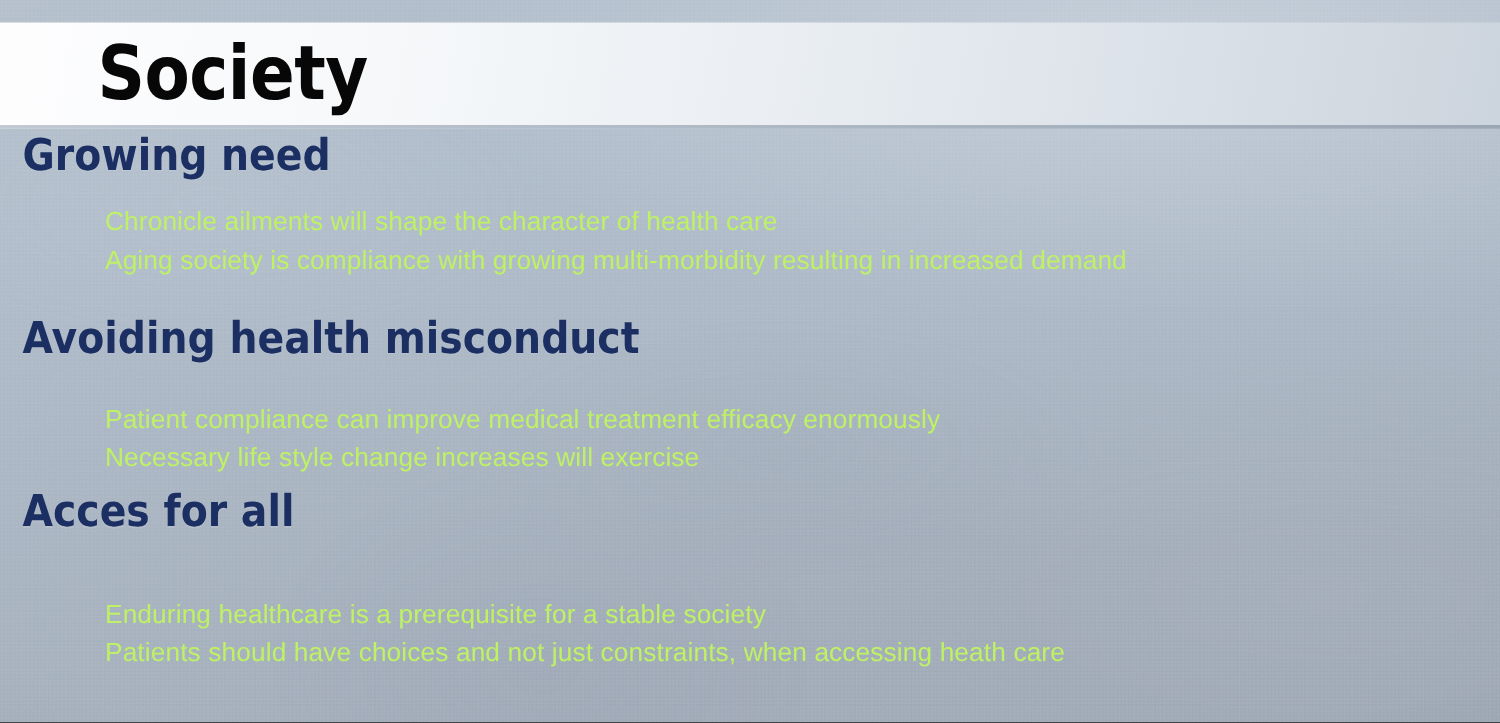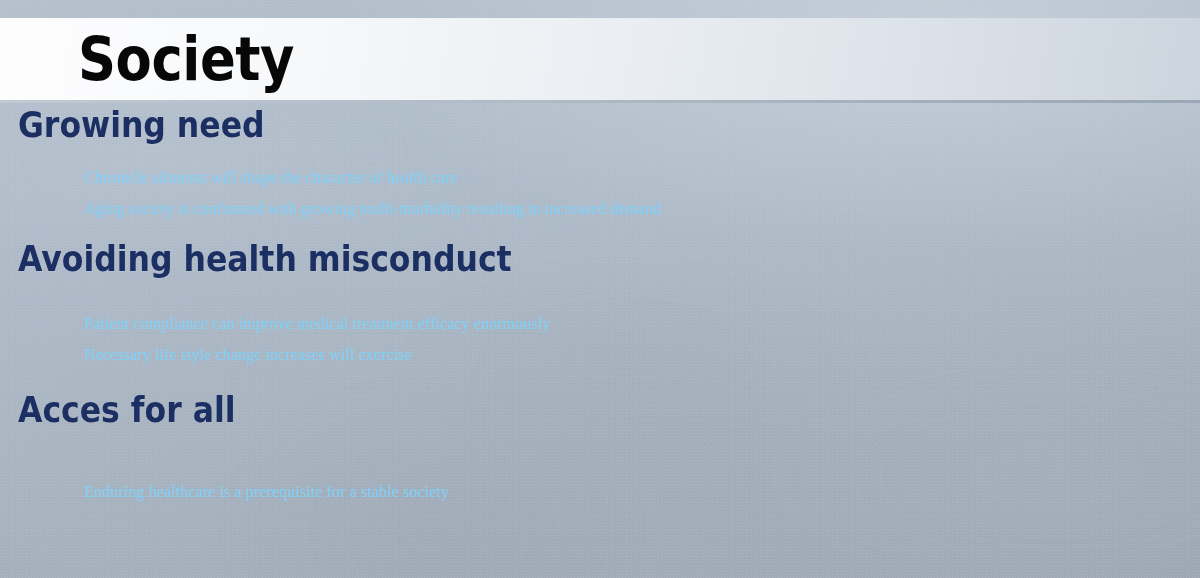--- a/index.html
+++ b/index.html
@@ -109,33 +109,33 @@
     transform-origin: left center;
     white-space: nowrap;
     text-shadow: 0 1px 0 rgba(255,255,255,.10);
   }
   .bullets {
     list-style: none;
     margin: 0;
     padding: 0 0 0 84px;
   }
   .bullet {
-    font-family: Liberation Serif, serif;
-    font-size: 16px;
+    font-family: Liberation Sans, sans-serif;
+    font-size: 21px;
     font-weight: 400;
-    color: #7dd3fc;
+    color: #bef264;
     line-height: 31px;
     white-space: nowrap;
     letter-spacing: .1px;
   }
 
   
   #section-0 { top: 18px; }
   #section-0 .bullets { margin-top: 15px; }
-  #section-1 { top: 152px; }
+  #section-1 { top: 164px; }
   #section-1 .bullets { margin-top: 27px; }
   #section-2 { top: 303px; }
   #section-2 .bullets { margin-top: 44px; }
 </style>
 </head>
 <body>
 
 <div id="slide">
 
   <div class="bg-base"></div>
@@ -146,33 +146,34 @@
   <div class="header-band">
     <h1 class="slide-title">Society</h1>
   </div>
 
   <div class="content">
 
     <div class="section" id="section-0">
       <h2 class="section-heading">Growing need</h2>
       <ul class="bullets">
         <li class="bullet">Chronicle ailments will shape the character of health care</li>
-        <li class="bullet">Aging society is confronted with growing multi-morbidity resulting in increased demand</li>
+        <li class="bullet">Aging society is compliance with growing multi-morbidity resulting in increased demand</li>
       </ul>
     </div>
 
     <div class="section" id="section-1">
       <h2 class="section-heading">Avoiding health misconduct</h2>
       <ul class="bullets">
         <li class="bullet">Patient compliance can improve medical treatment efficacy enormously</li>
         <li class="bullet">Necessary life style change increases will exercise</li>
       </ul>
     </div>
 
     <div class="section" id="section-2">
       <h2 class="section-heading">Acces for all</h2>
       <ul class="bullets">
         <li class="bullet">Enduring healthcare is a prerequisite for a stable society</li>
+        <li class="bullet">Patients should have choices and not just constraints, when accessing heath care</li>
       </ul>
     </div>
 
   </div>
 </div>
 
 </body></html>

